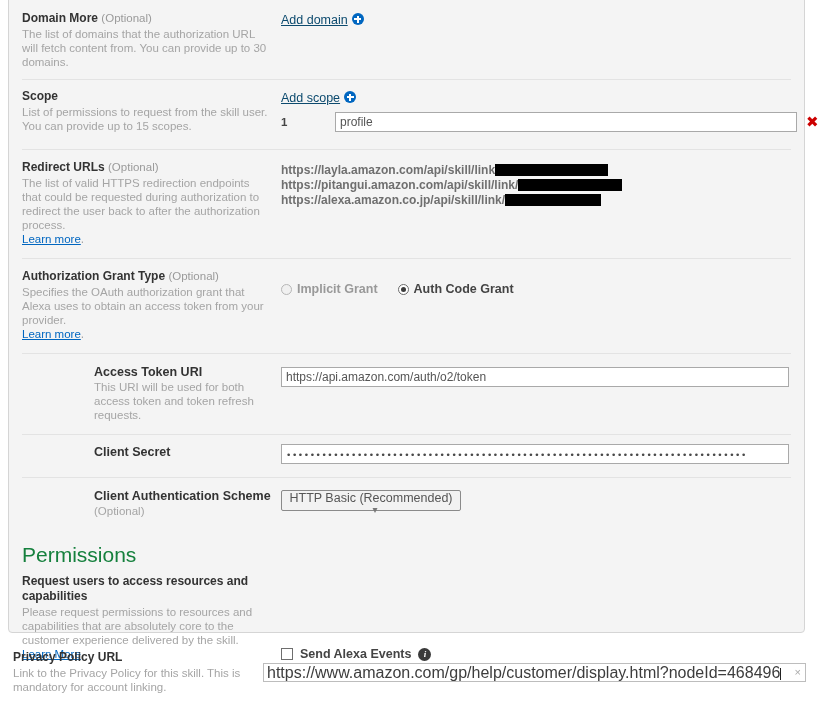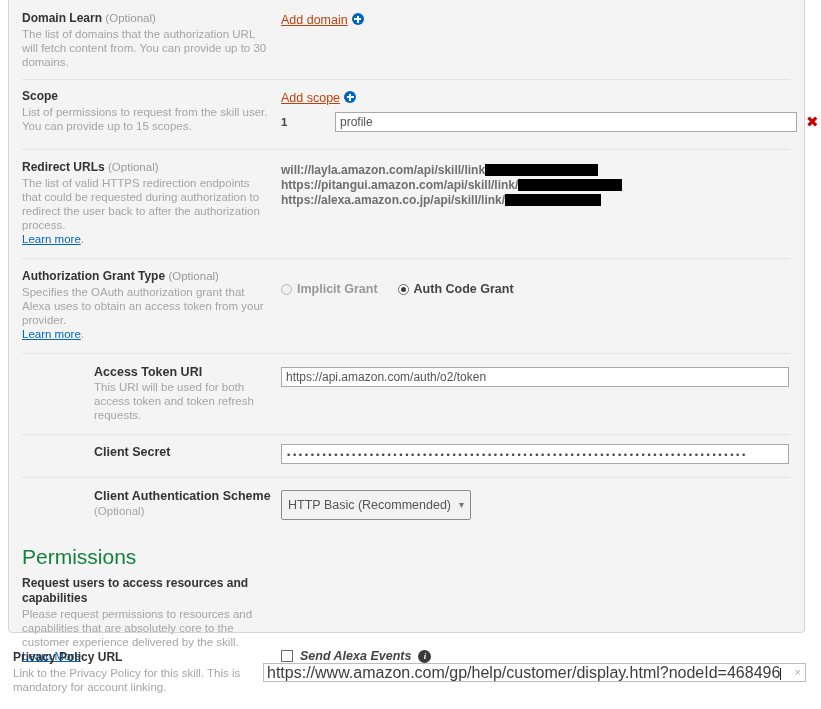--- a/index.html
+++ b/index.html
@@ -88,21 +88,21 @@
     font-size: 11.5px;
     color: #0066c0;
     text-decoration: underline;
     line-height: 14px;
   }
   .learn-dot { color: #a5a5a5; text-decoration: none; }
 
   
   .addlink {
     font-size: 12.5px;
-    color: #c2410c;
+    color: #0c4a6e;
     text-decoration: underline;
     vertical-align: middle;
   }
   .plus-icon {
     display: inline-block;
     width: 12px;
     height: 12px;
     border-radius: 50%;
     background: #0066c0;
     position: relative;
@@ -190,28 +190,29 @@
   .subrow .lcol { width: 187px; flex: 0 0 187px; }
   .sub-title {
     font-size: 12.5px; font-weight: bold; color: #333333;
     line-height: 16px; margin: 0;
   }
 
   .select-box {
     box-sizing: border-box;
     display: inline-flex;
     align-items: center;
-    height: 30px;
+    height: 21px;
     min-width: 180px;
     background: #f2f2f2;
     border: 1px solid #8a8a8a;
     border-radius: 2px;
     padding: 0 6px;
     font-size: 12.5px;
     color: #555555;
+    flex-direction: column;
   }
   .chev {
     margin-left: 8px;
     font-size: 10px;
     color: #777777;
     line-height: 1;
   }
 
   .dots {
     font-family: "DejaVu Sans", sans-serif;
@@ -232,21 +233,21 @@
   }
 
   .checkbox {
     width: 12px; height: 12px;
     border: 1px solid #6e6e6e;
     background: #ffffff;
     box-sizing: border-box;
     flex: 0 0 12px;
   }
   .cb-line { display: flex; align-items: center; gap: 7px; }
-  .cb-label { font-size: 12.5px; font-weight: bold; color: #444444; font-style: italic; }
+  .cb-label { font-size: 12.5px; font-weight: bold; color: #444444; }
   .info-icon {
     width: 13px; height: 13px; border-radius: 50%;
     background: #3a3a3a; color: #ffffff;
     font-size: 9px; font-weight: bold; font-style: italic;
     display: inline-flex; align-items: center; justify-content: center;
     font-family: "Liberation Serif", serif;
     flex: 0 0 13px;
   }
 
   
@@ -298,21 +299,21 @@
 </head>
 <body>
 
 <div class="panel">
   <div class="rows">
 
     <div class="row no-rule" style="height:36px;padding:0;"></div>
 
     <div class="row no-rule">
       <div class="lcol">
-        <p class="ftitle"><span>Domain Learn</span> <span class="optional">(Optional)</span></p>
+        <p class="ftitle"><span>Domain More</span> <span class="optional">(Optional)</span></p>
         <p class="fdesc">The list of domains that the authorization URL will fetch content from. You can provide up to 30 domains.</p>
       </div>
       <div class="rcol">
         <a class="addlink" href="#">Add domain</a><span class="plus-icon"></span>
       </div>
     </div>
 
     <div class="row" style="padding-bottom:16px;">
       <div class="lcol">
         <p class="ftitle">Scope</p>
@@ -328,21 +329,21 @@
       </div>
     </div>
 
     <div class="row" style="padding-top:11px;padding-bottom:12px;">
       <div class="lcol">
         <p class="ftitle"><span>Redirect URLs</span> <span class="optional">(Optional)</span></p>
         <p class="fdesc">The list of valid HTTPS redirection endpoints that could be requested during authorization to redirect the user back to after the authorization process.</p>
         <a class="learn" href="#">Learn more</a><span class="learn-dot">.</span>
       </div>
       <div class="rcol" style="padding-top:3px;">
-        <div class="rurl"><span>will://layla.amazon.com/api/skill/link</span><span class="redact" style="width:113px;"></span></div>
+        <div class="rurl"><span>https://layla.amazon.com/api/skill/link</span><span class="redact" style="width:113px;"></span></div>
         <div class="rurl"><span>https://pitangui.amazon.com/api/skill/link/</span><span class="redact" style="width:104px;"></span></div>
         <div class="rurl"><span>https://alexa.amazon.co.jp/api/skill/link/</span><span class="redact" style="width:96px;"></span></div>
       </div>
     </div>
 
     <div class="row" style="padding-top:11px;padding-bottom:12px;">
       <div class="lcol">
         <p class="ftitle"><span>Authorization Grant Type</span> <span class="optional">(Optional)</span></p>
         <p class="fdesc">Specifies the OAuth authorization grant that Alexa uses to obtain an access token from your provider.</p>
         <a class="learn" href="#">Learn more</a><span class="learn-dot">.</span>

